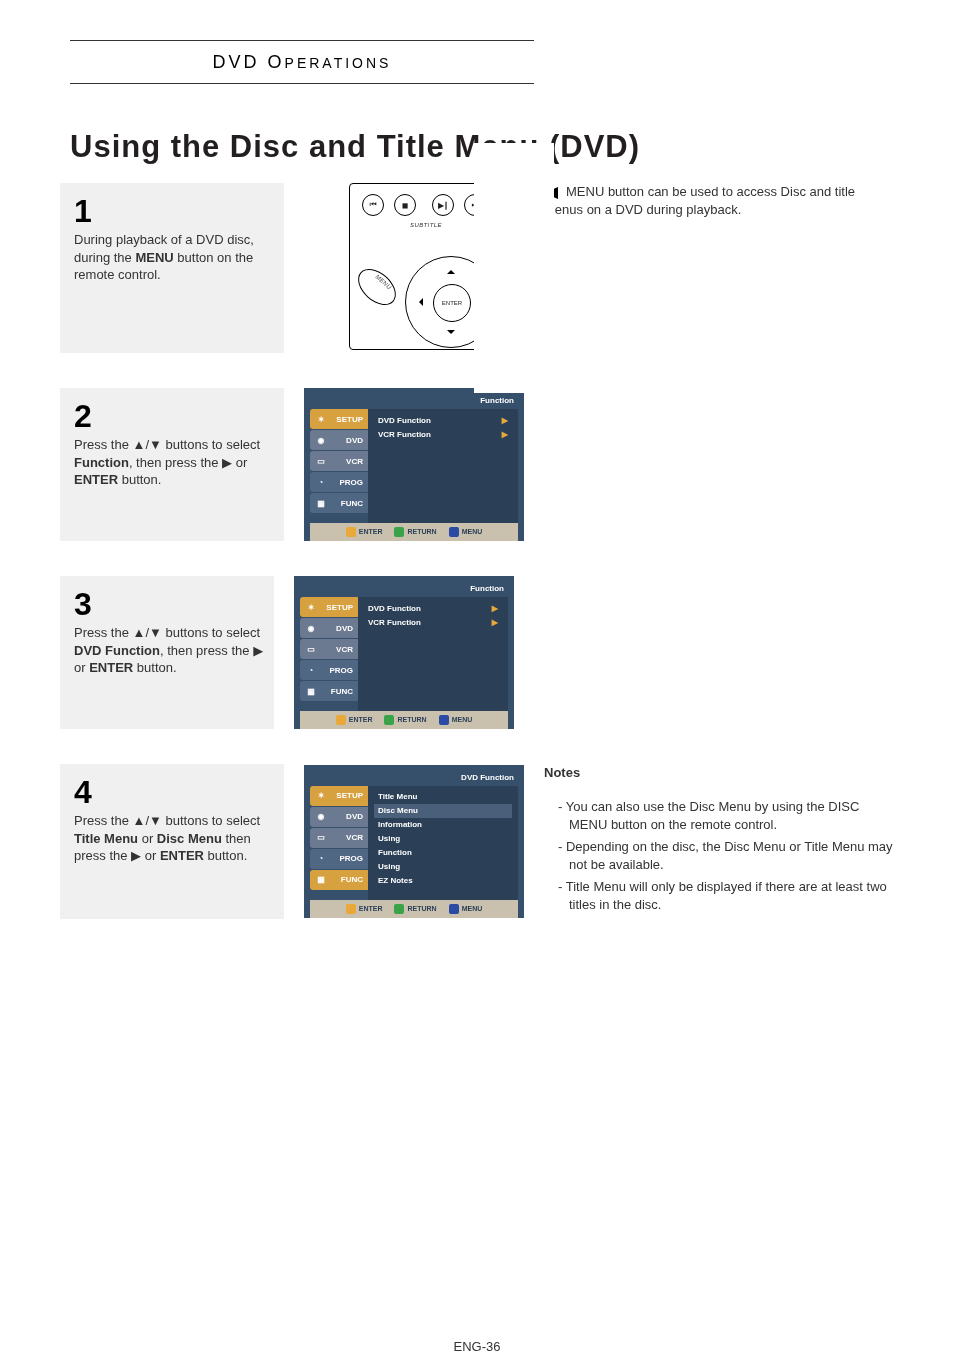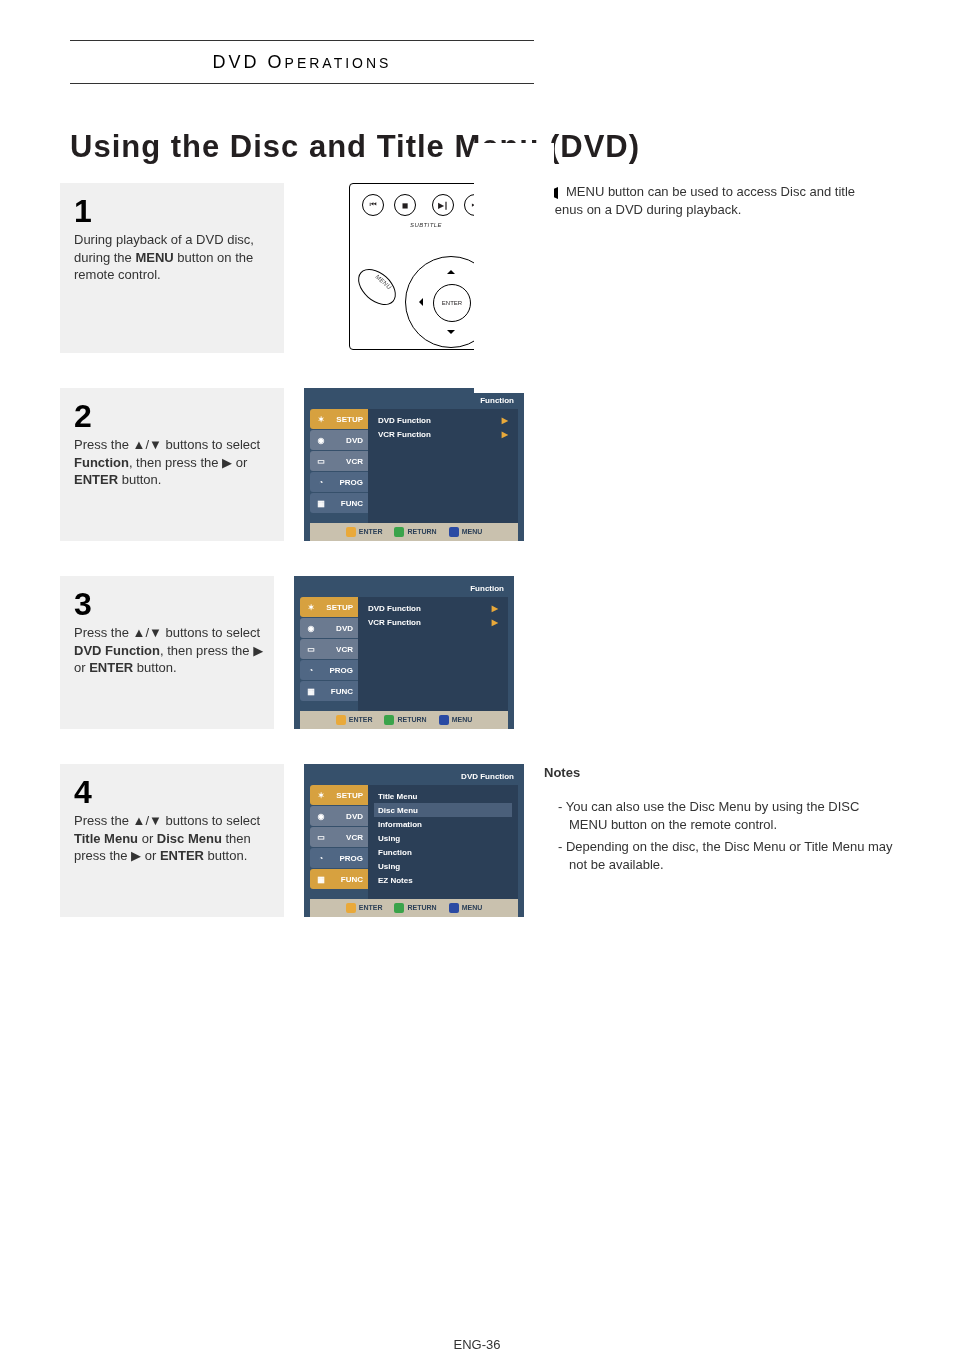--- a/index.html
+++ b/index.html
@@ -444,17 +444,18 @@
         <span><span class="dot g"></span><span>RETURN</span></span>
         <span><span class="dot b"></span><span>MENU</span></span>
       </div>
     </div>
   </div>
   <div class="rightcol">
     <div class="notes-heading">Notes</div>
     <ul class="notes-list">
       <li>You can also use the Disc Menu by using the DISC MENU button on the remote control.</li>
       <li>Depending on the disc, the Disc Menu or Title Menu may not be available.</li>
+      <li>Title Menu will only be displayed if there are at least two titles in the disc.</li>
     </ul>
   </div>
 </div>
 
 <div class="pagefoot">ENG-36</div>
 
 </body></html>

